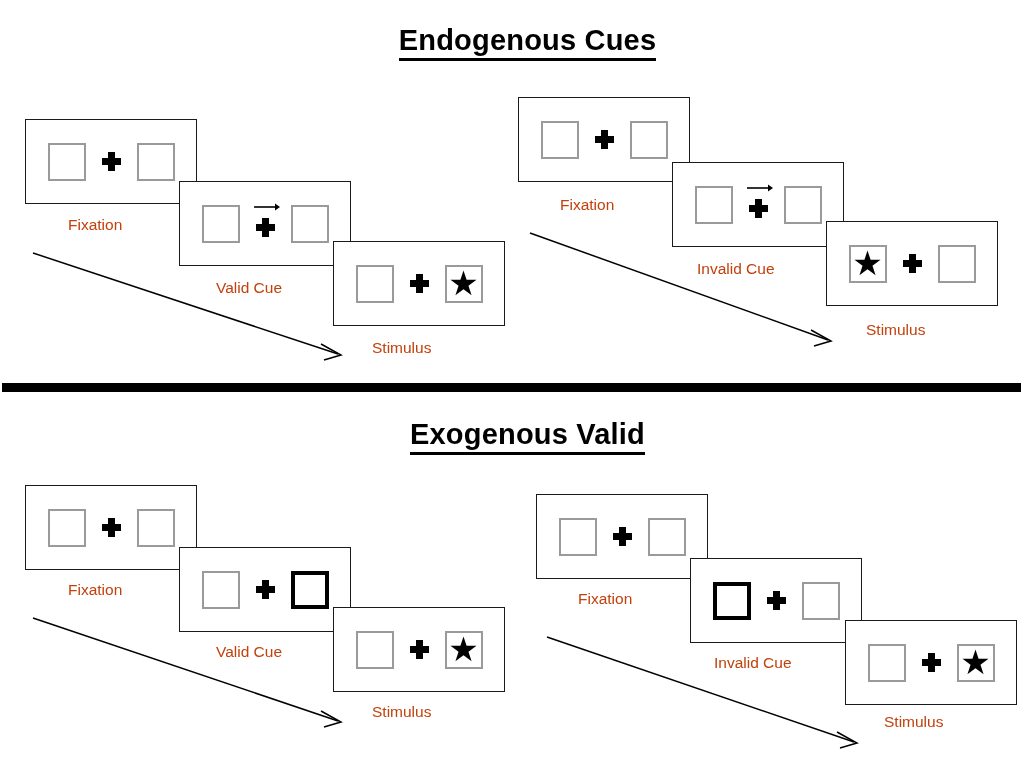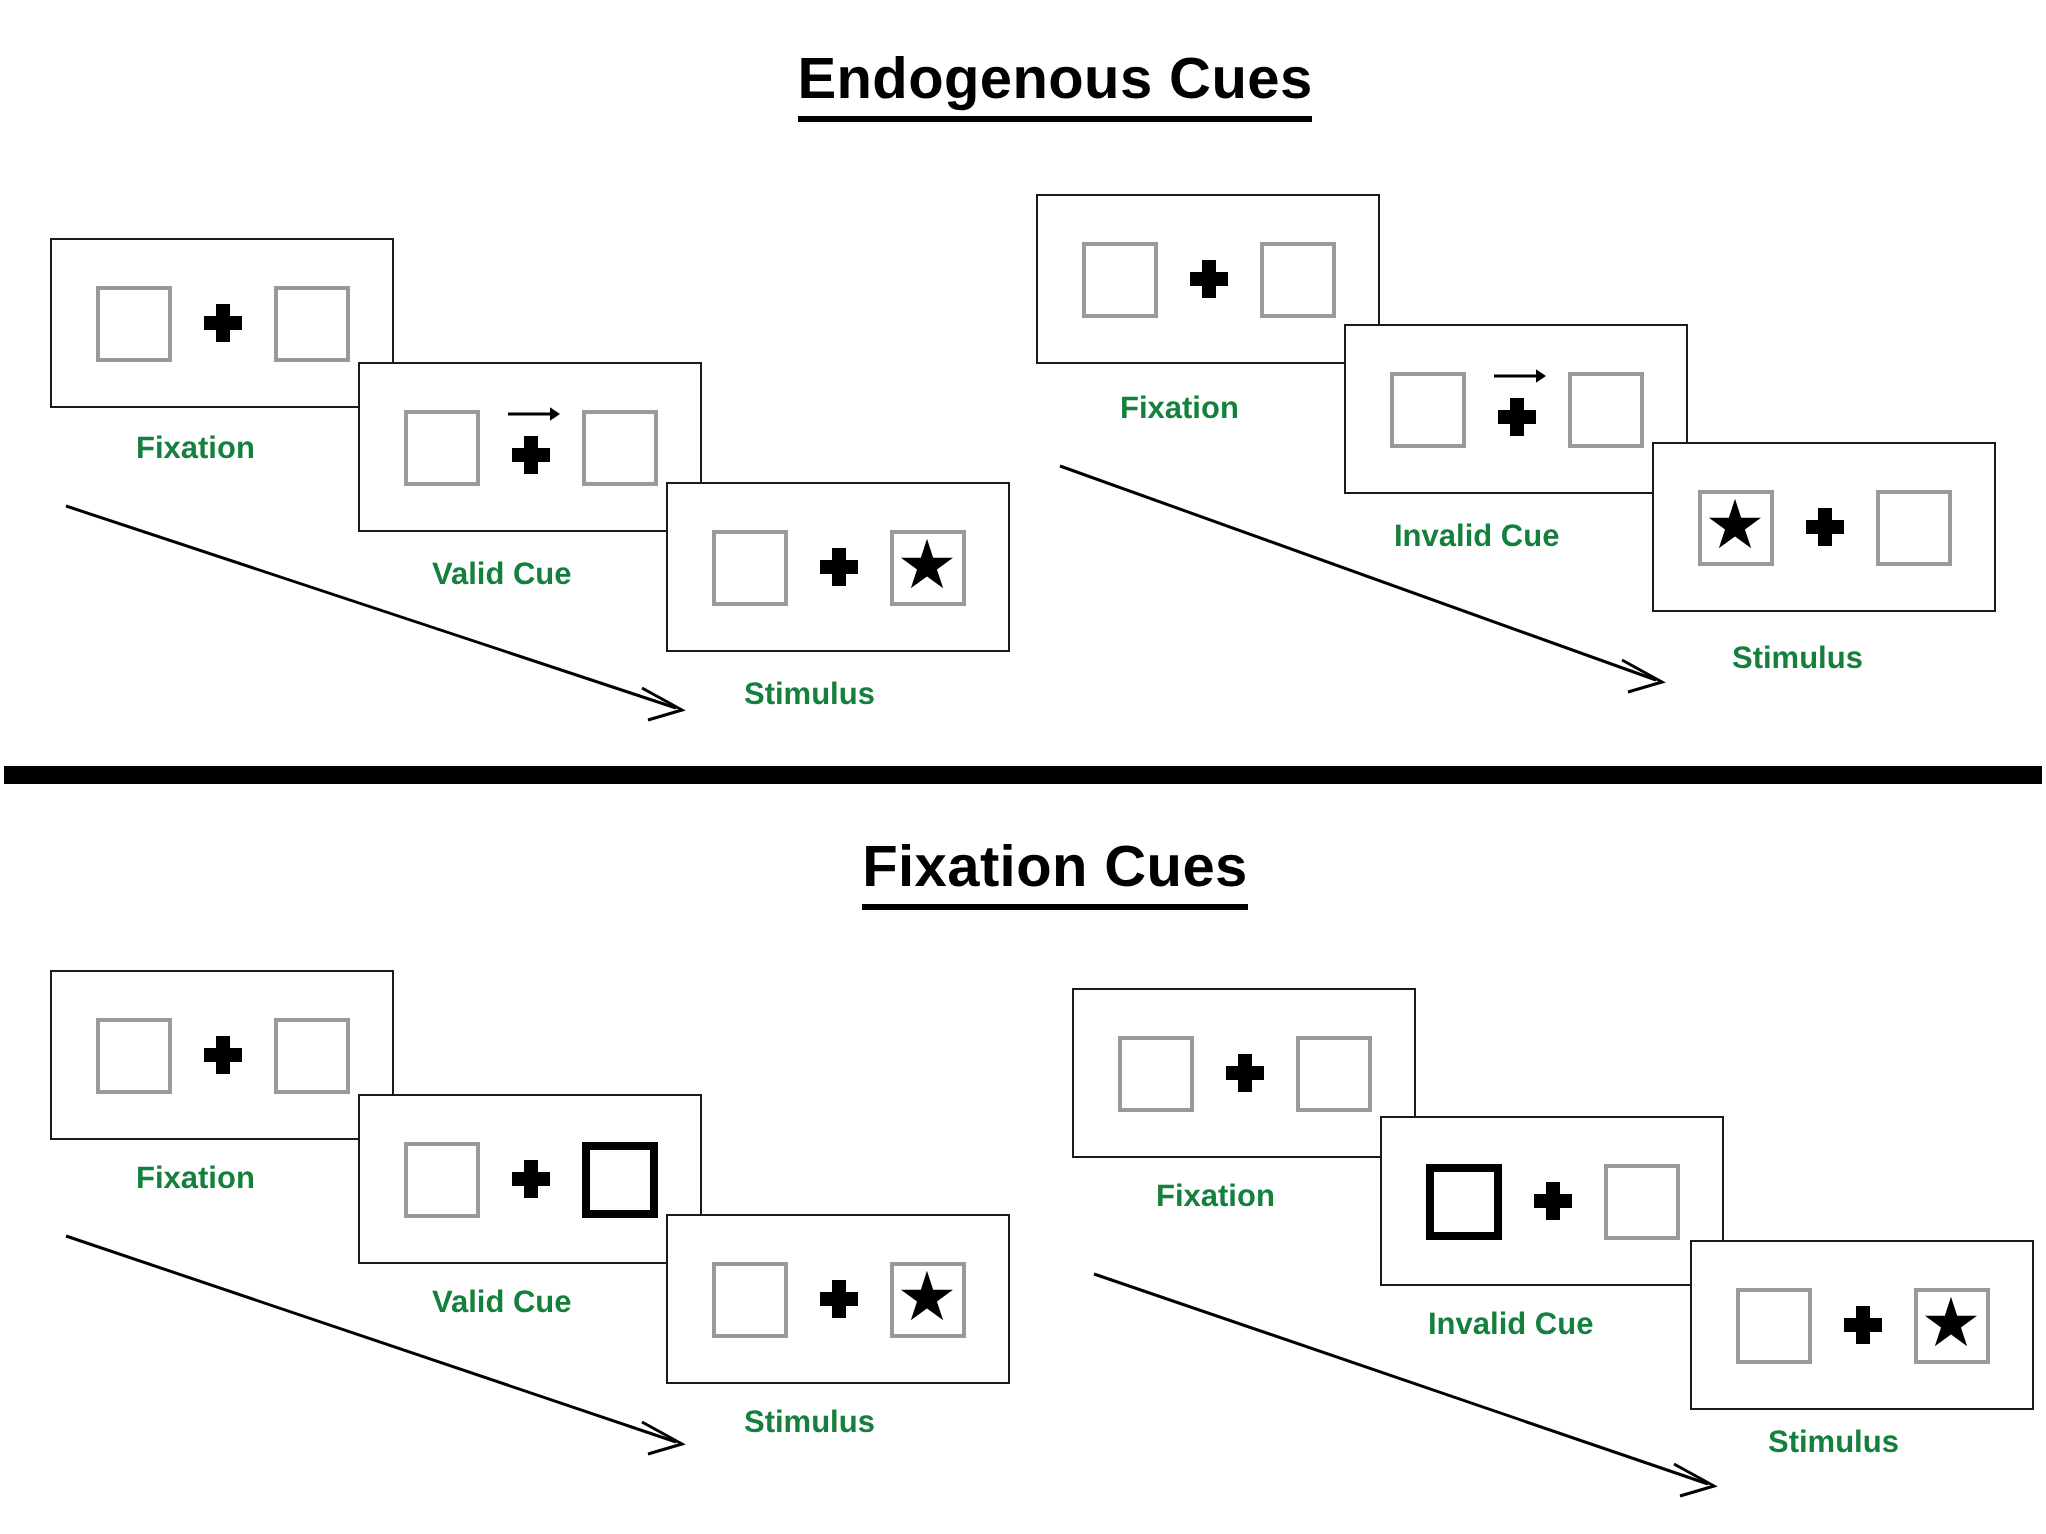--- a/index.html
+++ b/index.html
@@ -126,23 +126,23 @@
     left: -2px;
     top: -12px;
     width: 26px;
     height: 10px;
   }
 
   
   .caption {
     position: absolute;
     font-size: 15.5px;
-    font-weight: bold;
+    font-weight: normal;
     white-space: nowrap;
-    color: #15803d;
+    color: #c2410c;
   }
 
   
   .seq-arrow {
     position: absolute;
     overflow: visible;
   }
 </style>
 </head>
 <body>
@@ -233,21 +233,21 @@
 
   <svg class="seq-arrow" style="left:525px; top:228px;" width="325" height="125">
     <line x1="5" y1="5" x2="303" y2="112" stroke="#000" stroke-width="1.5"></line>
     <polyline points="286,102 306,113 289,118" fill="none" stroke="#000" stroke-width="1.5"></polyline>
   </svg>
 </div>
 
 <div class="divider"></div>
 
 <div class="section-title" id="title-exogenous">
-  <span>Fixation Cues</span>
+  <span>Exogenous Valid</span>
 </div>
 
 <div class="panel">
 
   <div class="frame" style="left:25px; top:485px;">
     <div class="frame-inner">
       <div class="sbox"></div>
       <div class="plus"></div>
       <div class="sbox"></div>
     </div>

